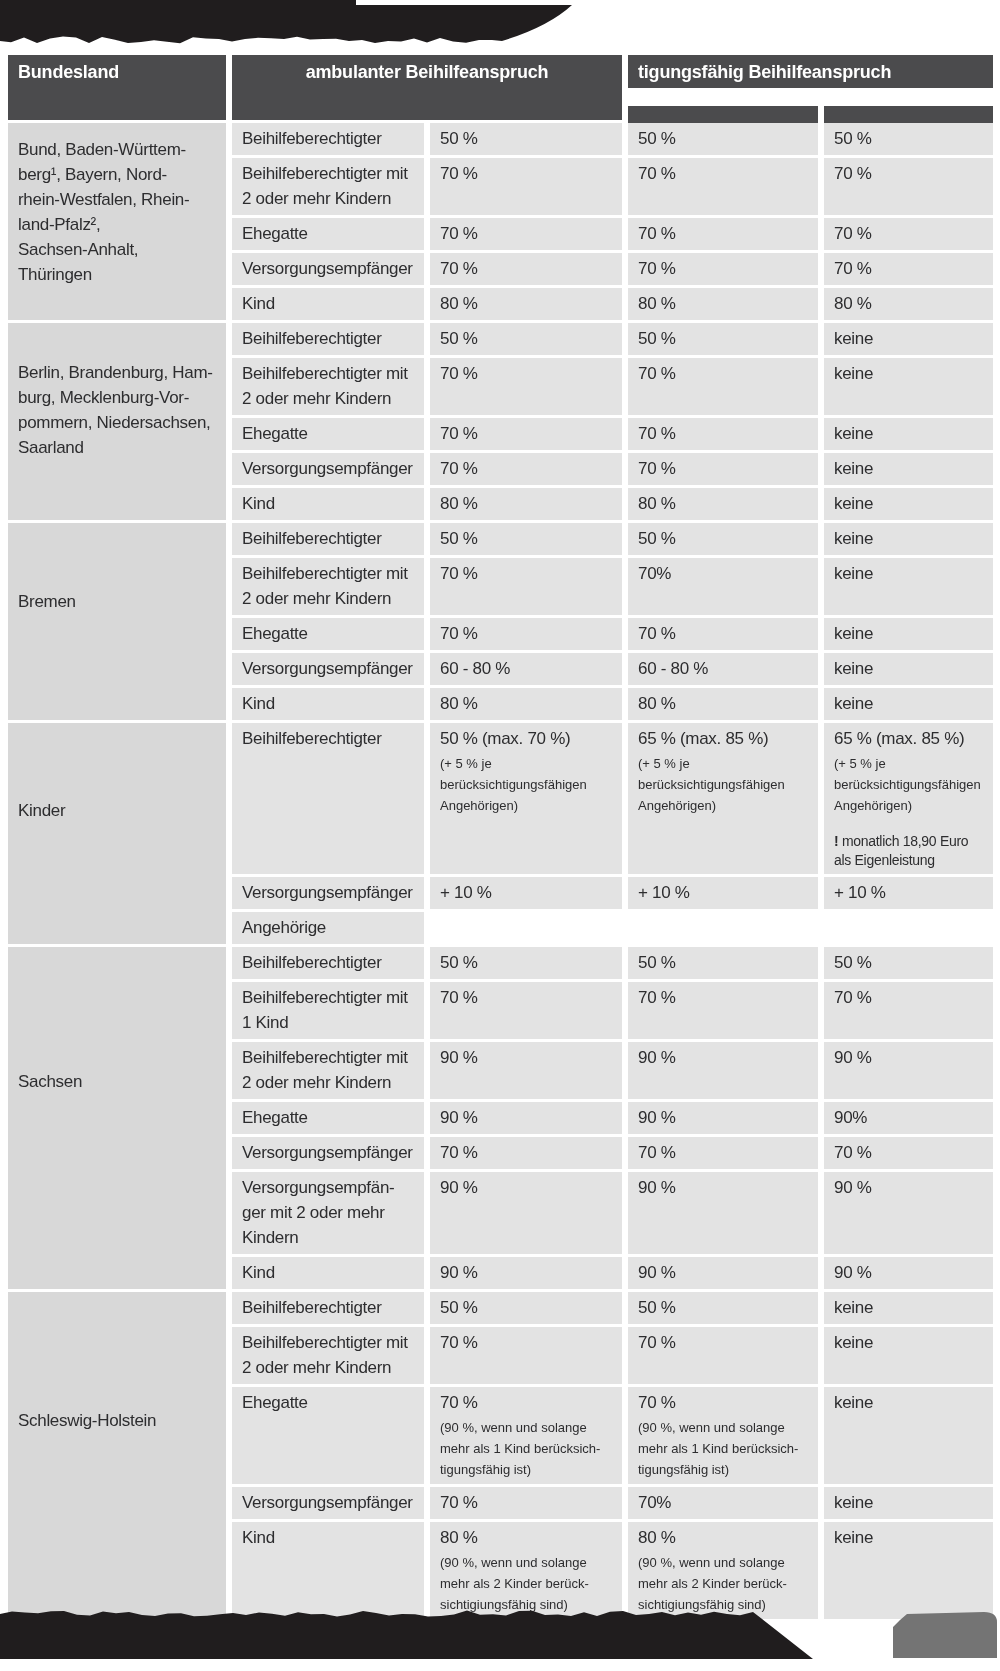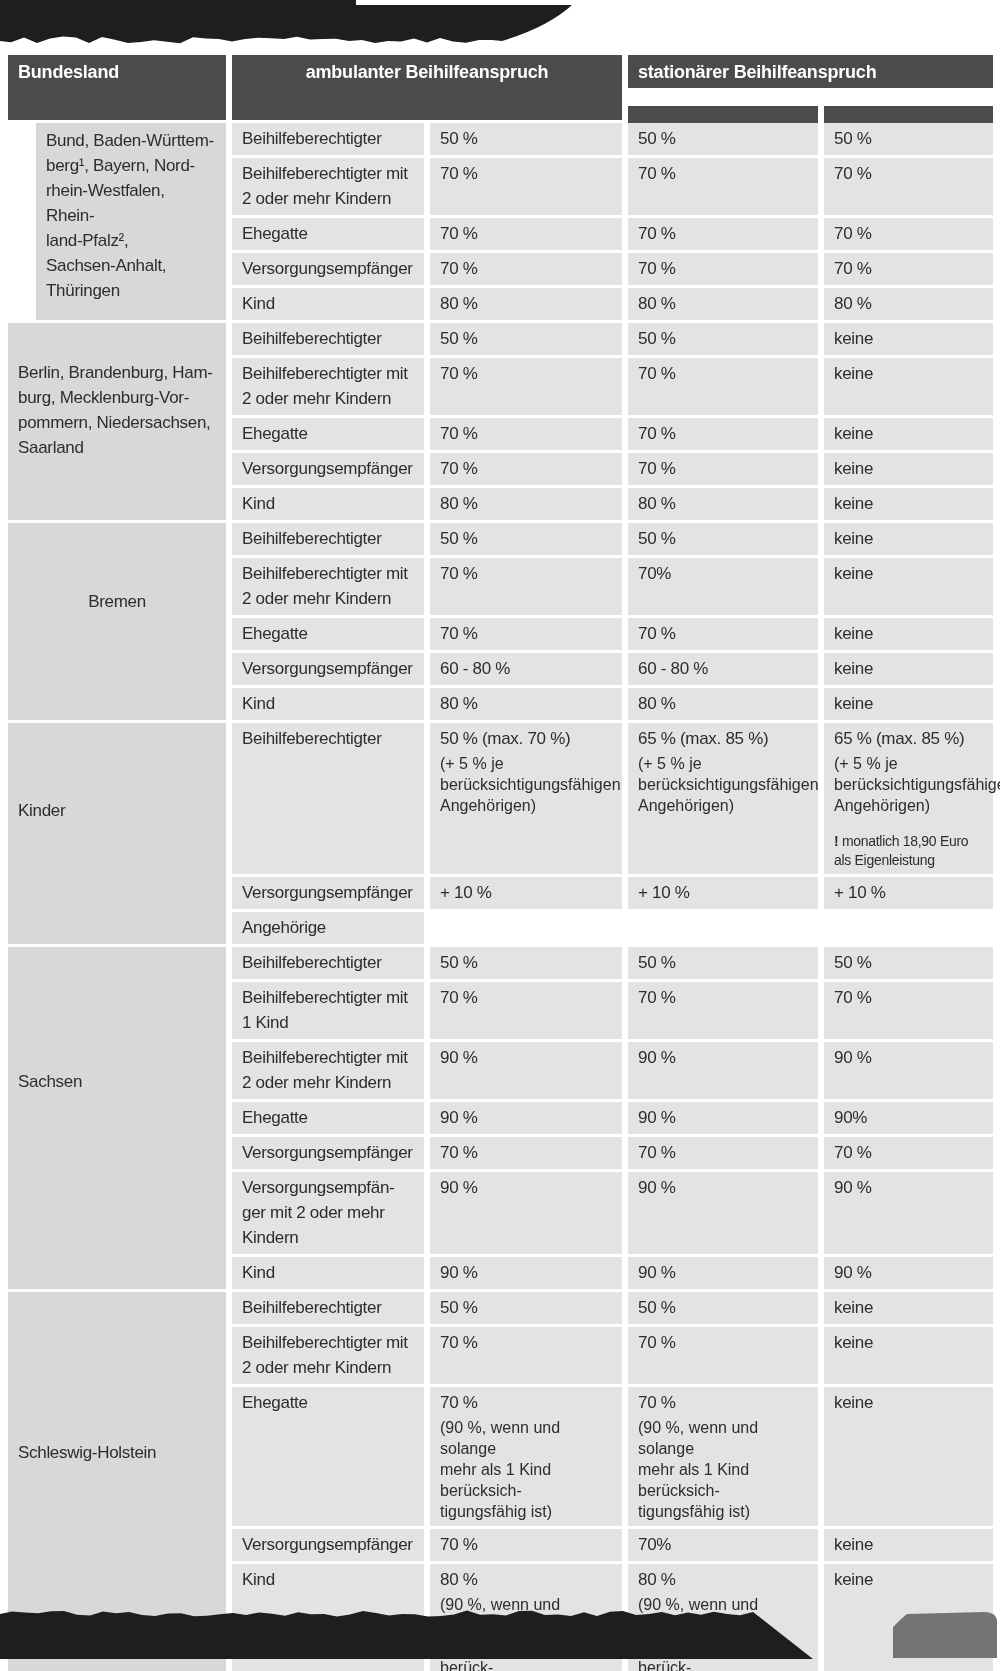--- a/index.html
+++ b/index.html
@@ -41,50 +41,50 @@
 
   .tgroup{row-gap:3px;margin-bottom:3px;}
   .cell{background:var(--cell-bg);box-sizing:border-box;}
   .region{
     background:var(--region-bg);grid-column:1;
     display:flex;flex-direction:column;padding:0 10px;
   }
   .region::before{content:"";flex-grow:1;}
   .region::after{content:"";flex-grow:1.6;}
   .region.top-align::before,.region.top-align::after{flex-grow:0;}
-  .region.top-align{padding-top:5px;margin-left:28px;}
+  .region.top-align{padding-top:14px;}
   .region-text{white-space:pre-line;font-size:17px;line-height:25px;letter-spacing:-0.3px;}
   .label,.value{
     padding:3px 10px 4px;font-size:17px;line-height:25px;
     letter-spacing:-0.3px;min-height:32px;
   }
   .label{white-space:pre-line;}
   .value .main{}
   .value .note{
-    font-size:16px;line-height:21px;letter-spacing:0;
+    font-size:13px;line-height:21px;letter-spacing:0;
     white-space:pre-line;margin-top:2px;
   }
   .value .alert{
     font-size:14px;line-height:19px;white-space:pre-line;margin-top:16px;
   }
   .alert .excl{font-weight:bold;}
   .span3{grid-column:3 / 6;}
 </style>
 </head>
 <body>
 
 <svg id="top-banner" class="deco" width="600" height="50" viewBox="0 0 600 50">
   <path id="top-banner-path" style="fill:var(--banner)" d="M0,0 L356,0 L356,5 L572,5 Q548,27 502,41 L492,40.0 L479,40.0 L466,42.8 L453,41.4 L440,38.1 L427,42.4 L414,38.5 L401,41.6 L388,41.1 L375,42.9 L362,40.0 L349,41.1 L336,38.8 L323,38.9 L310,39.6 L297,36.7 L284,39.0 L271,38.3 L258,37.8 L245,38.9 L232,41.6 L219,39.0 L206,38.4 L193,37.2 L180,43.3 L167,41.7 L154,40.2 L141,41.9 L128,43.0 L115,39.7 L102,37.1 L89,43.0 L76,37.6 L63,36.6 L50,38.6 L37,42.9 L24,37.5 L11,42.2 L0,41 Z"></path>
 </svg>
 
 <div class="tablewrap">
   <div class="thead">
     <div class="hcell h-bundesland">Bundesland</div>
     <div class="hcell h-ambulant">ambulanter Beihilfeanspruch</div>
-    <div class="hcell h-stationaer">stationärer Beihilfeanspruch</div>
+    <div class="hcell h-stationaer">tigungsfähig Beihilfeanspruch</div>
     <div class="hcell h-sub h-regel">Regelleistungen</div>
     <div class="hcell h-sub h-wahl">Wahlleistungen</div>
   </div>
   <div id="tbody">
       <div class="tgroup">
         <div class="cell region top-align" style="grid-row: 1 / span 5;">
           <div class="region-text">Bund, Baden-Württem-
 berg¹, Bayern, Nord-
 rhein-Westfalen, Rhein-
 land-Pfalz²,
@@ -136,21 +136,21 @@
         <div class="cell label">Versorgungsempfänger</div>
         <div class="cell value">70 %</div>
         <div class="cell value">70 %</div>
         <div class="cell value">keine</div>
         <div class="cell label">Kind</div>
         <div class="cell value">80 %</div>
         <div class="cell value">80 %</div>
         <div class="cell value">keine</div>
       </div>
       <div class="tgroup">
-        <div class="cell region" style="grid-row: 1 / span 5; text-align: center;">
+        <div class="cell region" style="grid-row: 1 / span 5;">
           <div class="region-text">Bremen</div>
         </div>
         <div class="cell label">Beihilfeberechtigter</div>
         <div class="cell value">50 %</div>
         <div class="cell value">50 %</div>
         <div class="cell value">keine</div>
         <div class="cell label">Beihilfeberechtigter mit
 2 oder mehr Kindern</div>
         <div class="cell value">70 %</div>
         <div class="cell value">70%</div>

